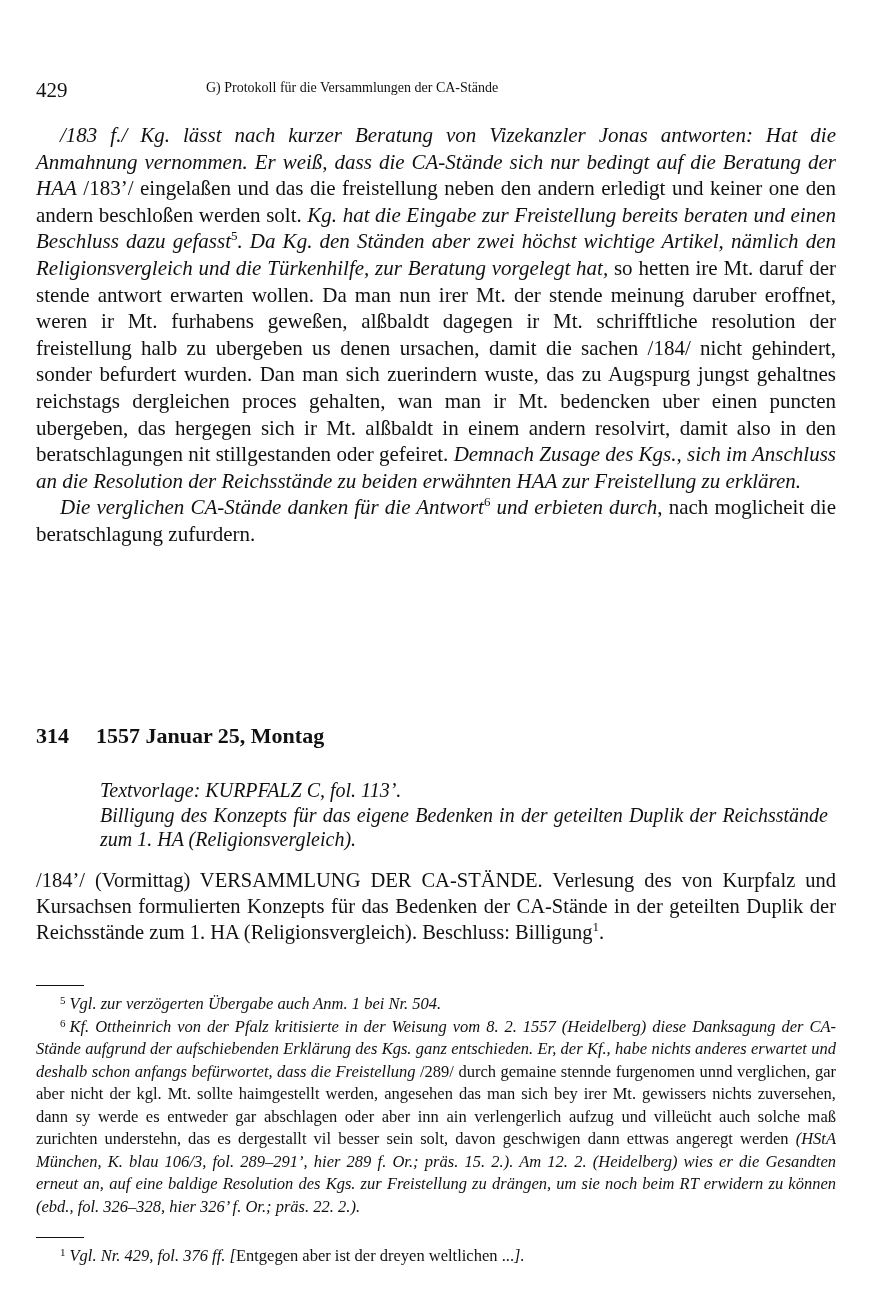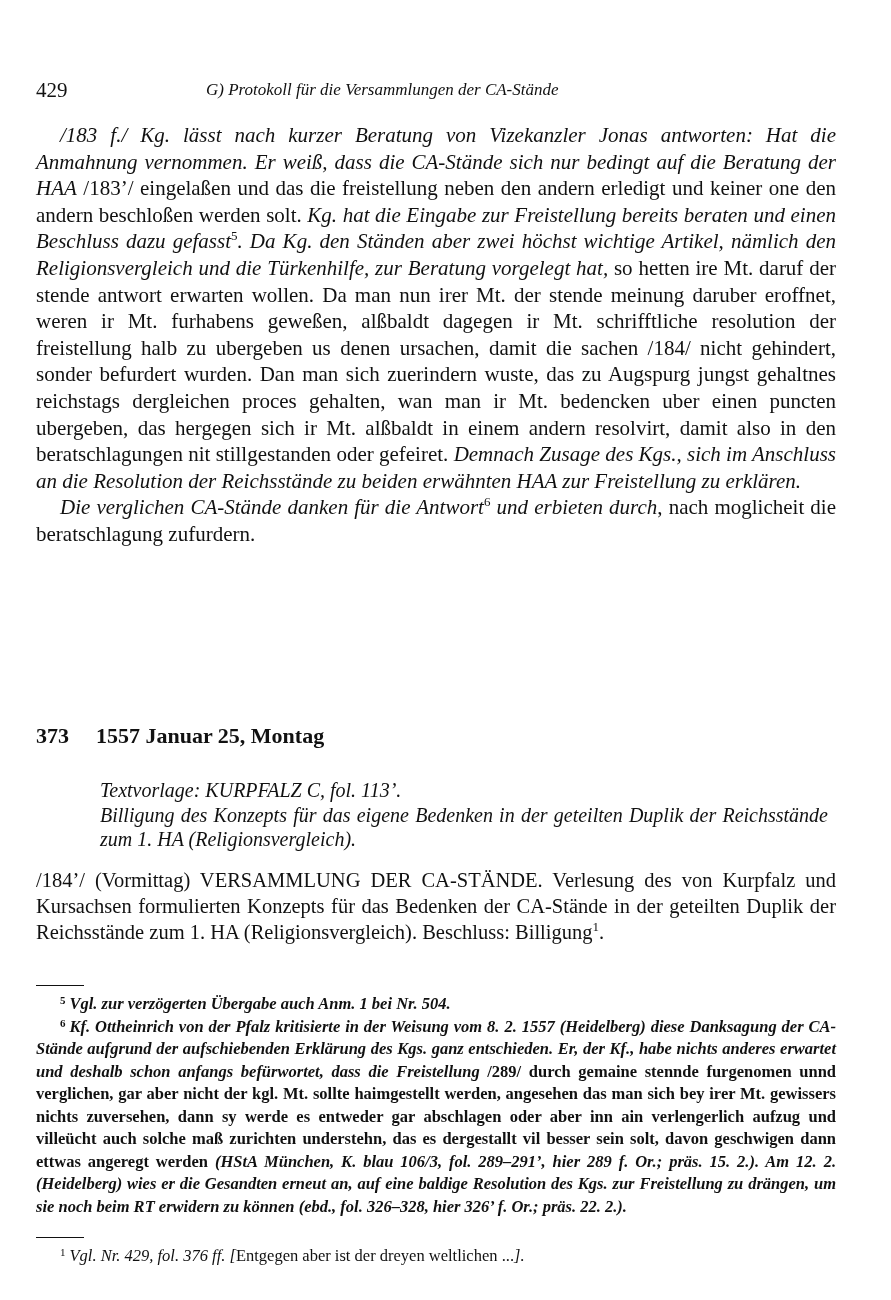--- a/index.html
+++ b/index.html
@@ -3,54 +3,54 @@
 <meta charset="utf-8">
 <style>
   html, body { margin: 0; padding: 0; background: #ffffff; }
   body {
     width: 891px; height: 1300px; position: relative; overflow: hidden;
     font-family: "Liberation Serif", "DejaVu Serif", serif; color: #111;
   }
   .page { position: absolute; left: 36px; top: 0; width: 800px; }
   .running-head { position: absolute; top: 78px; left: 0; width: 800px; height: 26px; }
   .page-number { position: absolute; left: 0; top: 0; font-size: 21px; }
-  .header-title { position: absolute; left: 170px; top: 2px; font-size: 17px; font-style: italic; }
+  .header-title { position: absolute; left: 170px; top: 2px; font-size: 14px; }
   .body-text { position: absolute; top: 122px; left: 0; width: 800px; font-size: 21px; line-height: 26.6px; text-align: justify; }
   .body-text p { margin: 0; }
   .indent { text-indent: 24px; }
   i, .it { font-style: italic; margin-top: 40px; }
   sup { font-size: 13px; line-height: 0; vertical-align: 8px; }
   .doc-heading { position: absolute; top: 723px; left: 0; font-size: 22px; font-weight: bold; }
   .doc-heading .num { display: inline-block; width: 60px; }
   .source-block { position: absolute; top: 778px; left: 64px; width: 728px; font-size: 20px; line-height: 24.5px; font-style: italic; text-align: justify; }
   .source-block p { margin: 0; }
   .summary { position: absolute; top: 867px; left: 0; width: 800px; font-size: 20.5px; line-height: 26px; text-align: justify; }
   .fn-rule { position: absolute; left: 0; width: 48px; height: 0; border-top: 1px solid #111; }
-  .footnotes { position: absolute; top: 993px; left: 0; width: 800px; font-size: 16.5px; line-height: 22.5px; text-align: justify; font-weight: bold; }
+  .footnotes { position: absolute; top: 993px; left: 0; width: 800px; font-size: 16.5px; line-height: 22.5px; text-align: justify; }
   .footnotes p { margin: 0; }
   .fn-mark { font-size: 11px; vertical-align: 5px; line-height: 0; margin-right: 4px; }
   .footnote2 { position: absolute; top: 1245px; left: 0; width: 800px; font-size: 16.5px; line-height: 22px; }
 </style>
 </head>
 <body>
 
 <div class="page">
 
   <div class="running-head">
     <span class="page-number">429</span>
     <span class="header-title">G) Protokoll für die Versammlungen der CA-Stände</span>
   </div>
 
   <div class="body-text">
     <p class="indent"><i>/183 f./ Kg. lässt nach kurzer Beratung von Vizekanzler Jonas antworten: Hat die Anmahnung vernommen. Er weiß, dass die CA-Stände sich nur bedingt auf die Beratung der HAA</i><span> /183’/ eingelaßen und das die freistellung neben den andern erledigt und keiner one den andern beschloßen werden solt. </span><i>Kg. hat die Eingabe zur Freistellung bereits beraten und einen Beschluss dazu gefasst</i><sup>5</sup><i>. Da Kg. den Ständen aber zwei höchst wichtige Artikel, nämlich den Religionsvergleich und die Türkenhilfe, zur Beratung vorgelegt hat,</i><span> so hetten ire Mt. daruf der stende antwort erwarten wollen. Da man nun irer Mt. der stende meinung daruber eroffnet, weren ir Mt. furhabens geweßen, alßbaldt dagegen ir Mt. schrifftliche resolution der freistellung halb zu ubergeben us denen ursachen, damit die sachen /184/ nicht gehindert, sonder befurdert wurden. Dan man sich zuerindern wuste, das zu Augspurg jungst gehaltnes reichstags dergleichen proces gehalten, wan man ir Mt. bedencken uber einen puncten ubergeben, das hergegen sich ir Mt. alßbaldt in einem andern resolvirt, damit also in den beratschlagungen nit stillgestanden oder gefeiret. </span><i>Demnach Zusage des Kgs., sich im Anschluss an die Resolution der Reichsstände zu beiden erwähnten HAA zur Freistellung zu erklären.</i></p>
     <p class="indent"><i>Die verglichen CA-Stände danken für die Antwort</i><sup>6</sup><i> und erbieten durch</i><span>, nach moglicheit die beratschlagung zufurdern.</span></p>
   </div>
 
   <div class="doc-heading">
-    <span class="num">373</span><span>1557 Januar 25, Montag</span>
+    <span class="num">314</span><span>1557 Januar 25, Montag</span>
   </div>
 
   <div class="source-block">
     <p>Textvorlage: KURPFALZ C, fol. 113’.</p>
     <p>Billigung des Konzepts für das eigene Bedenken in der geteilten Duplik der Reichsstände zum 1. HA (Religionsvergleich).</p>
   </div>
 
   <div class="summary"><span>/184’/ (Vormittag) VERSAMMLUNG DER CA-STÄNDE. Verlesung des von Kurpfalz und Kursachsen formulierten Konzepts für das Bedenken der CA-Stände in der geteilten Duplik der Reichsstände zum 1. HA (Religionsvergleich). Beschluss: Billigung</span><sup>1</sup><span>.</span></div>
 
   <div class="fn-rule" style="top:985px;"></div>

